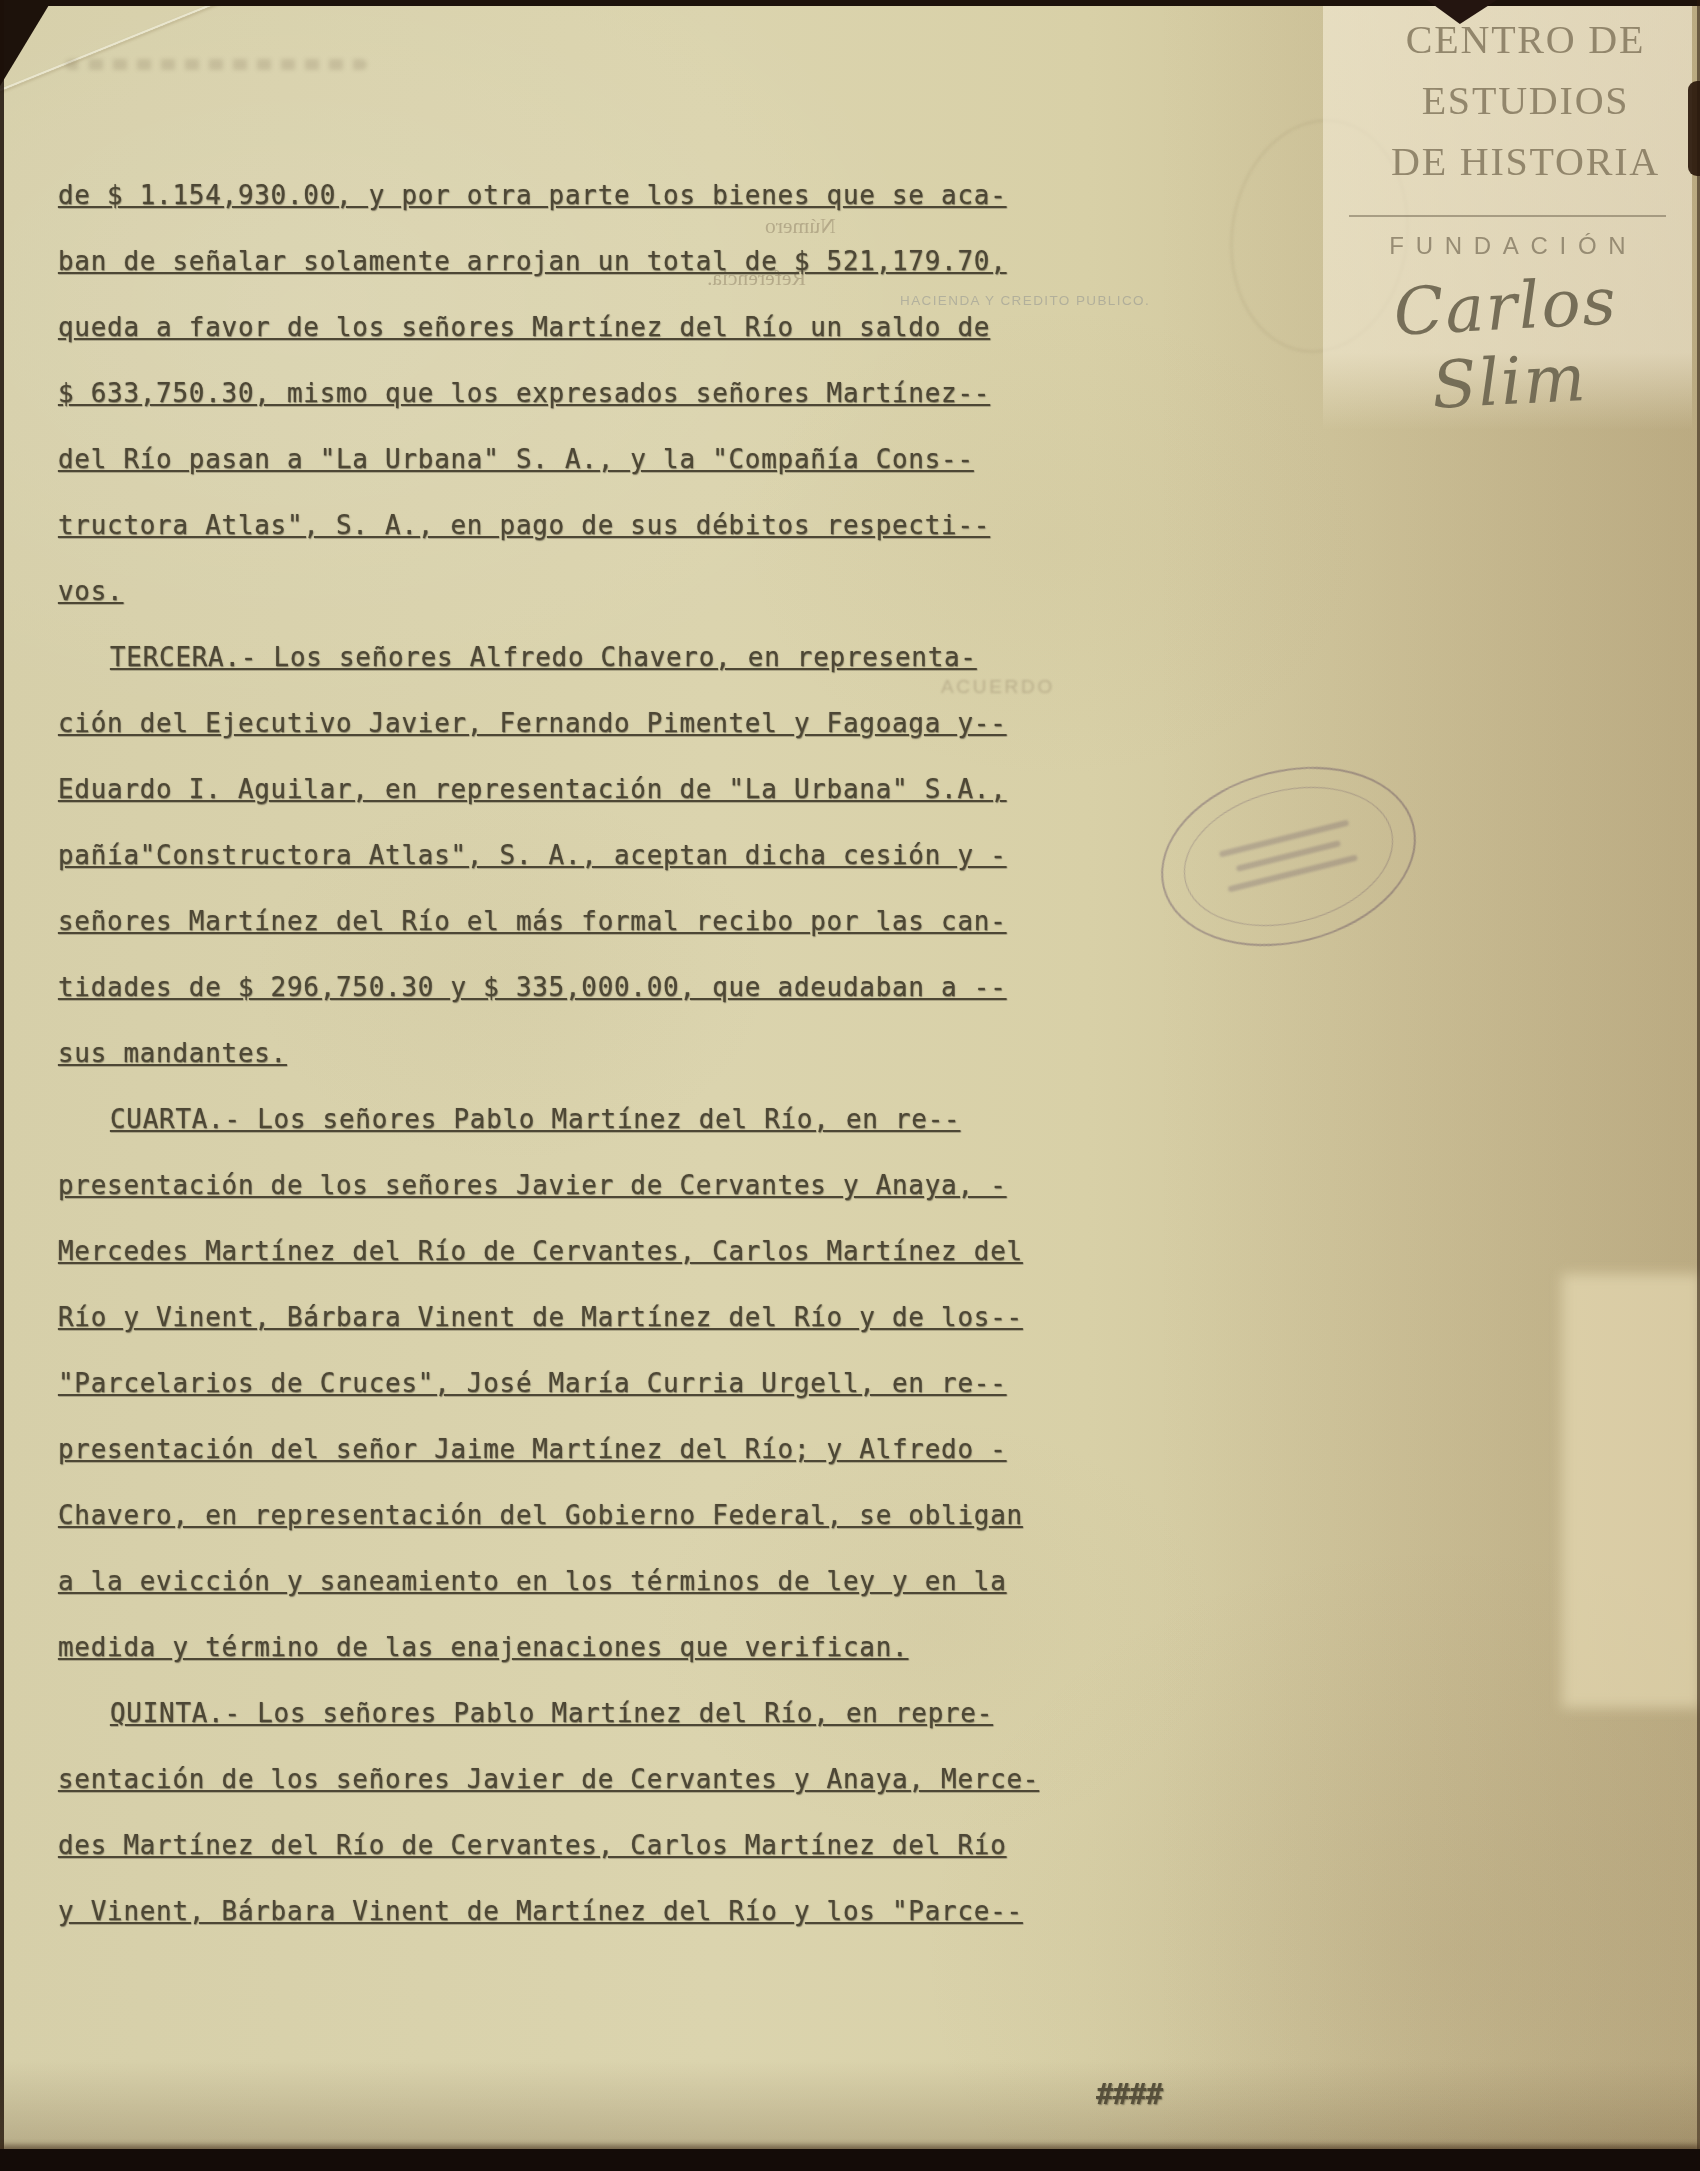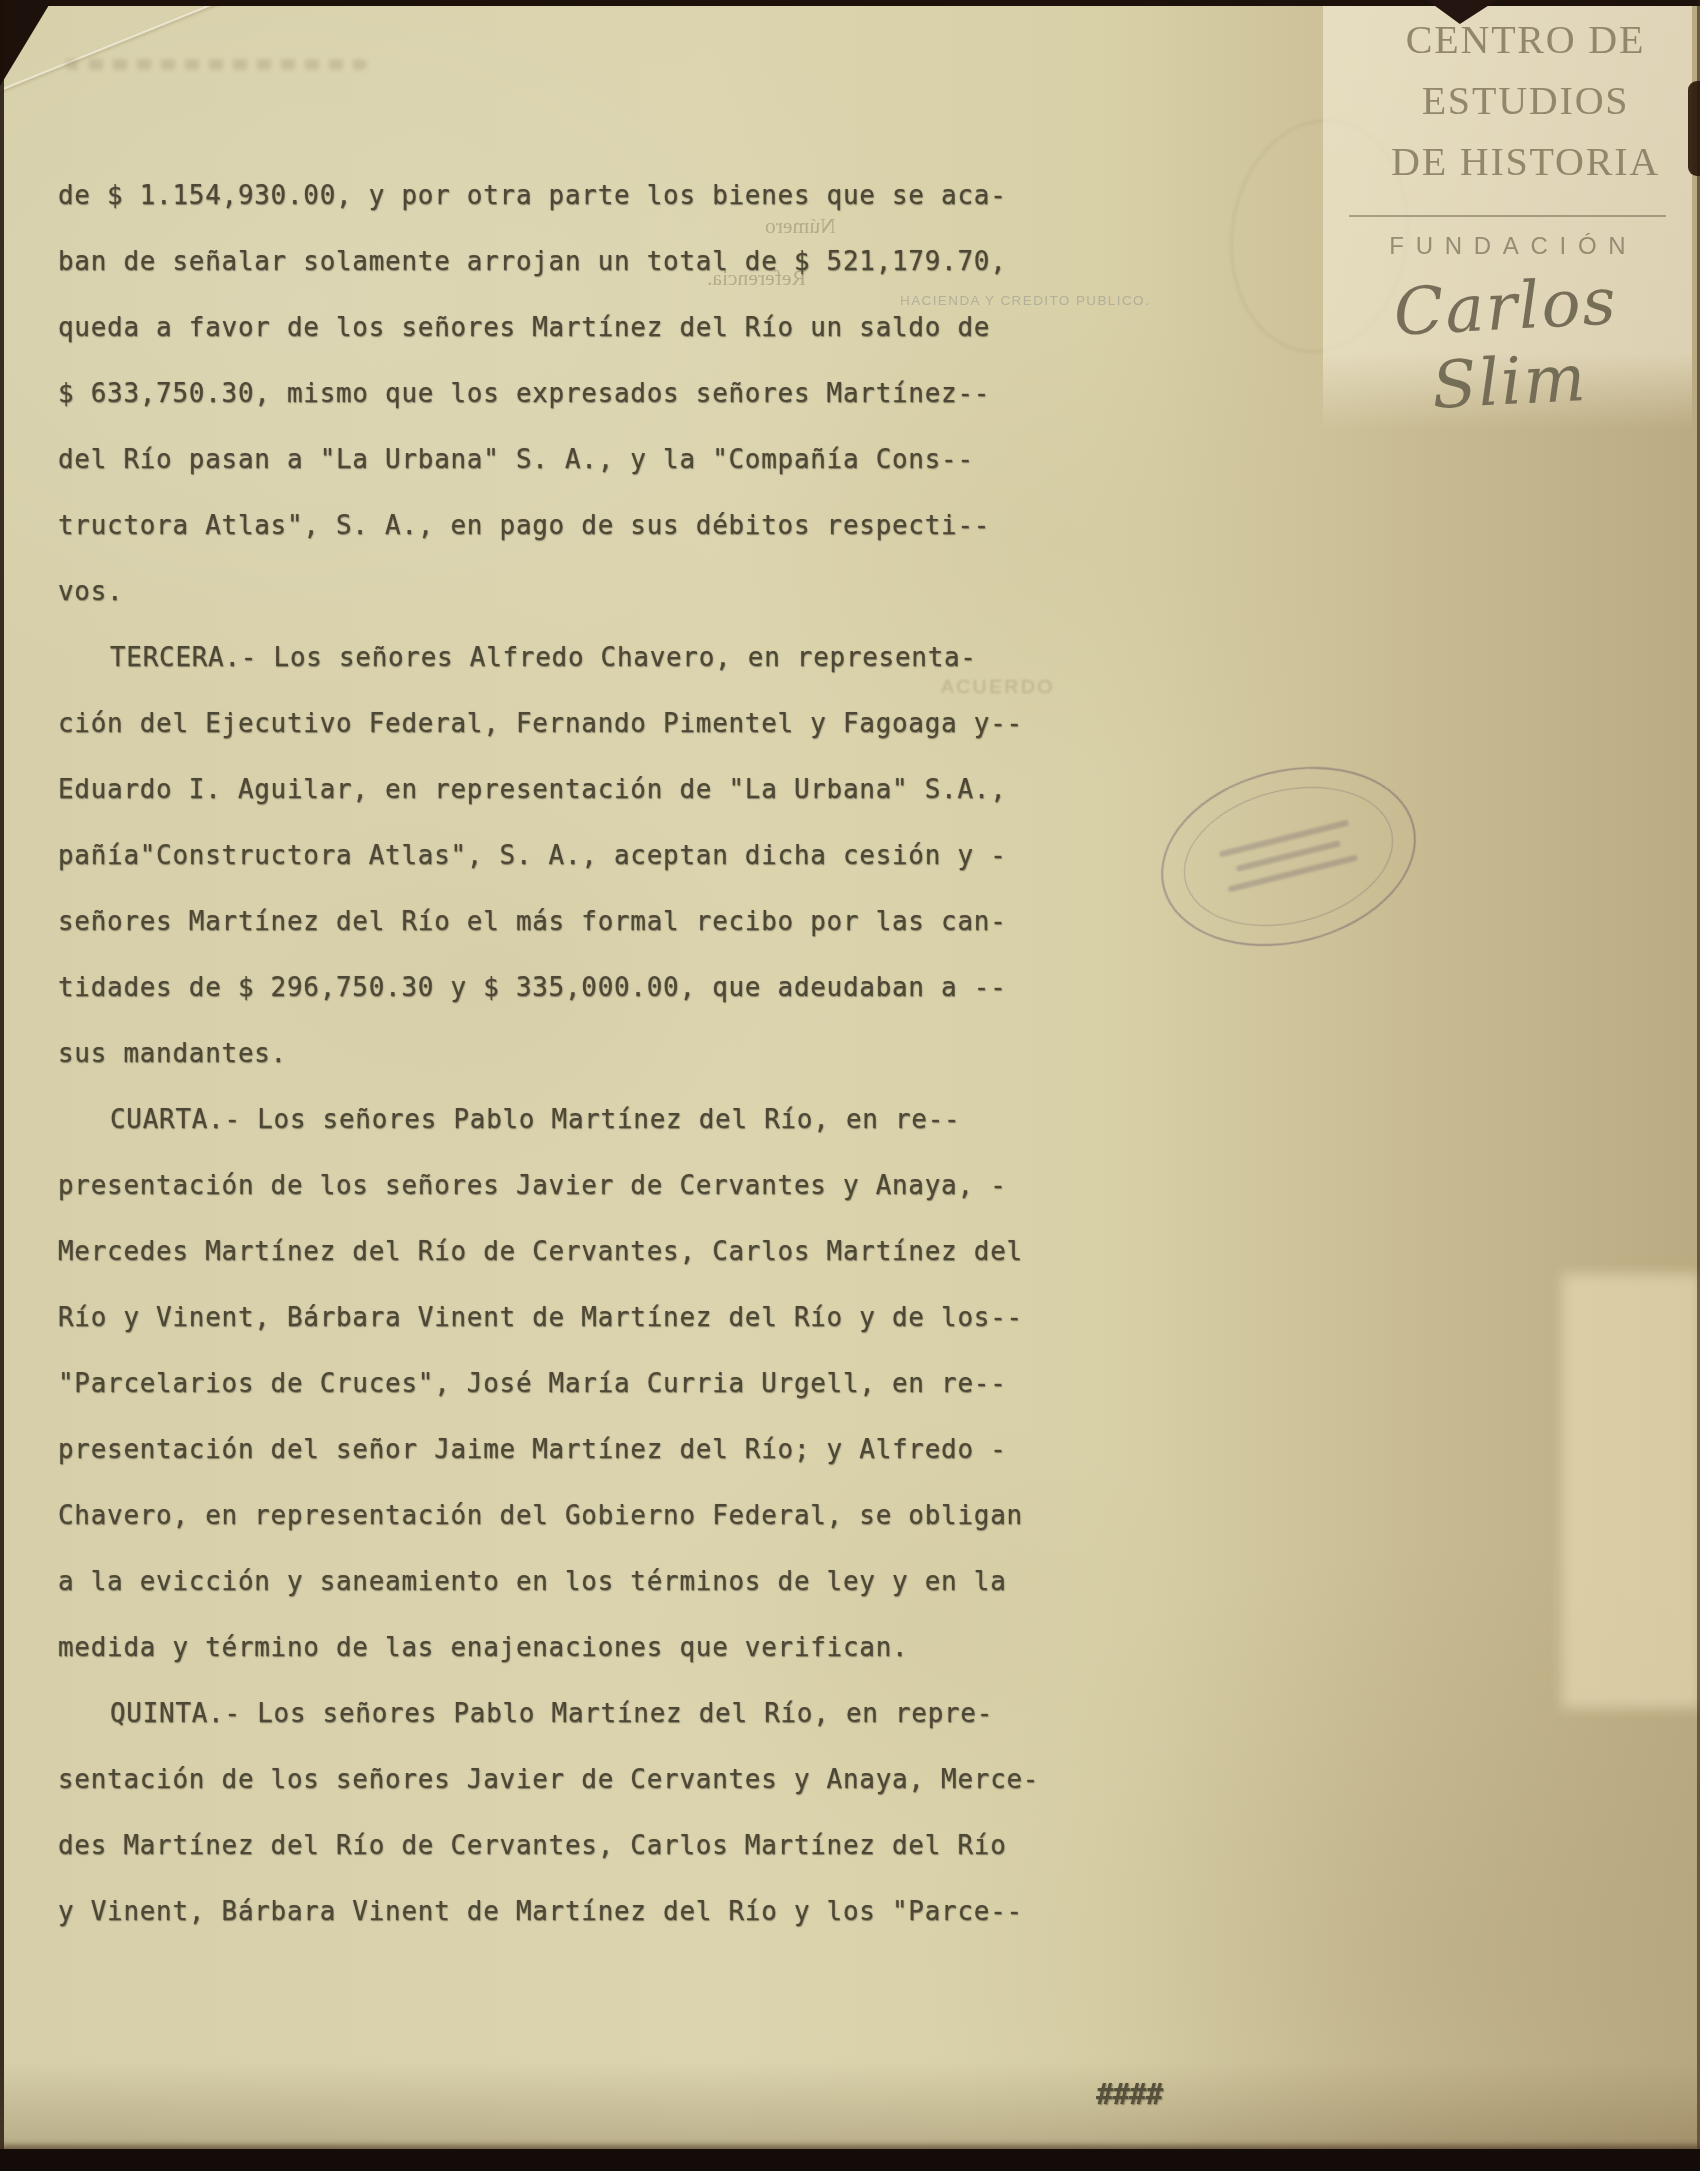--- a/index.html
+++ b/index.html
@@ -22,21 +22,21 @@
     background:linear-gradient(90deg, transparent 68%, rgba(150,120,80,0.10) 84%, rgba(140,108,68,0.20) 100%);}
   .shadow-bottom{position:absolute;left:0;right:0;top:2061px;height:90px;pointer-events:none;
     background:linear-gradient(180deg, transparent, rgba(100,78,48,0.28));}
   
   .textblock{
     position:absolute; left:58px; top:162px; width:1314px;
     color:#4d4735; font-size:26px; letter-spacing:0.7px;
     filter:blur(0.3px);
   }
   .tline{height:66px; line-height:66px; white-space:pre;
-    text-shadow:0.5px 0.5px 1.2px rgba(77,71,53,0.65), -0.4px 0 0.8px rgba(77,71,53,0.30);}
+    text-shadow:0.5px 0.5px 1.2px rgba(77,71,53,0.65), -0.4px 0 0.8px rgba(77,71,53,0.30);text-decoration:underline;}
   .tline.indent{padding-left:52px;}
   .endmark{
     position:absolute; left:1096px; top:2077px; color:#55503c; font-size:29px;
     letter-spacing:-0.9px; filter:blur(0.5px); font-weight:bold;
     text-shadow:0.9px 0.9px 1.4px rgba(85,80,60,0.6);
   }
   
   .ghost{position:absolute; color:rgba(118,103,78,0.38); filter:blur(0.7px); white-space:nowrap;}
   .mirror{transform:scaleX(-1);}
   .ghost-numero{left:765px; top:214px; font-size:21.6px; font-family:"Liberation Serif",serif;}
@@ -110,21 +110,21 @@
 
   <div class="textblock">
       <div class="tline">de $ 1.154,930.00, y por otra parte los bienes que se aca-</div>
       <div class="tline">ban de señalar solamente arrojan un total de $ 521,179.70,</div>
       <div class="tline">queda a favor de los señores Martínez del Río un saldo de</div>
       <div class="tline">$ 633,750.30, mismo que los expresados señores Martínez--</div>
       <div class="tline">del Río pasan a "La Urbana" S. A., y la "Compañía Cons--</div>
       <div class="tline">tructora Atlas", S. A., en pago de sus débitos respecti--</div>
       <div class="tline">vos.</div>
       <div class="tline indent">TERCERA.- Los señores Alfredo Chavero, en representa-</div>
-      <div class="tline">ción del Ejecutivo Federal, Fernando Pimentel y Fagoaga y--</div>
+      <div class="tline">ción del Ejecutivo Javier, Fernando Pimentel y Fagoaga y--</div>
       <div class="tline">Eduardo I. Aguilar, en representación de "La Urbana" S.A.,</div>
       <div class="tline">pañía"Constructora Atlas", S. A., aceptan dicha cesión y -</div>
       <div class="tline">señores Martínez del Río el más formal recibo por las can-</div>
       <div class="tline">tidades de $ 296,750.30 y $ 335,000.00, que adeudaban a --</div>
       <div class="tline">sus mandantes.</div>
       <div class="tline indent">CUARTA.- Los señores Pablo Martínez del Río, en re--</div>
       <div class="tline">presentación de los señores Javier de Cervantes y Anaya, -</div>
       <div class="tline">Mercedes Martínez del Río de Cervantes, Carlos Martínez del</div>
       <div class="tline">Río y Vinent, Bárbara Vinent de Martínez del Río y de los--</div>
       <div class="tline">"Parcelarios de Cruces", José María Curria Urgell, en re--</div>

